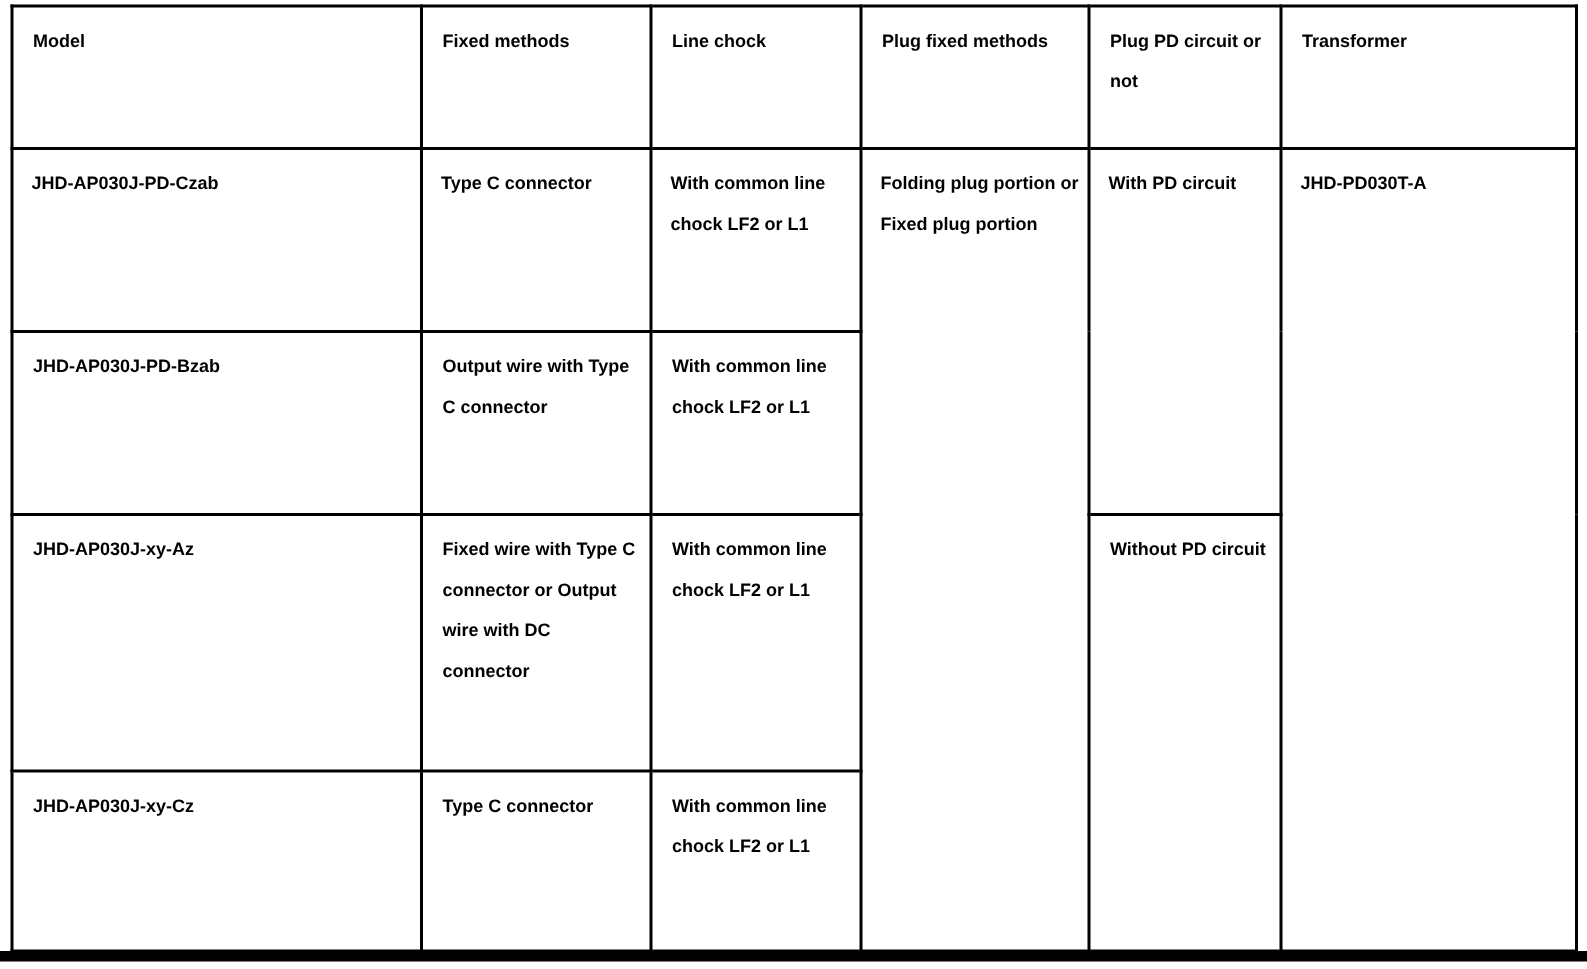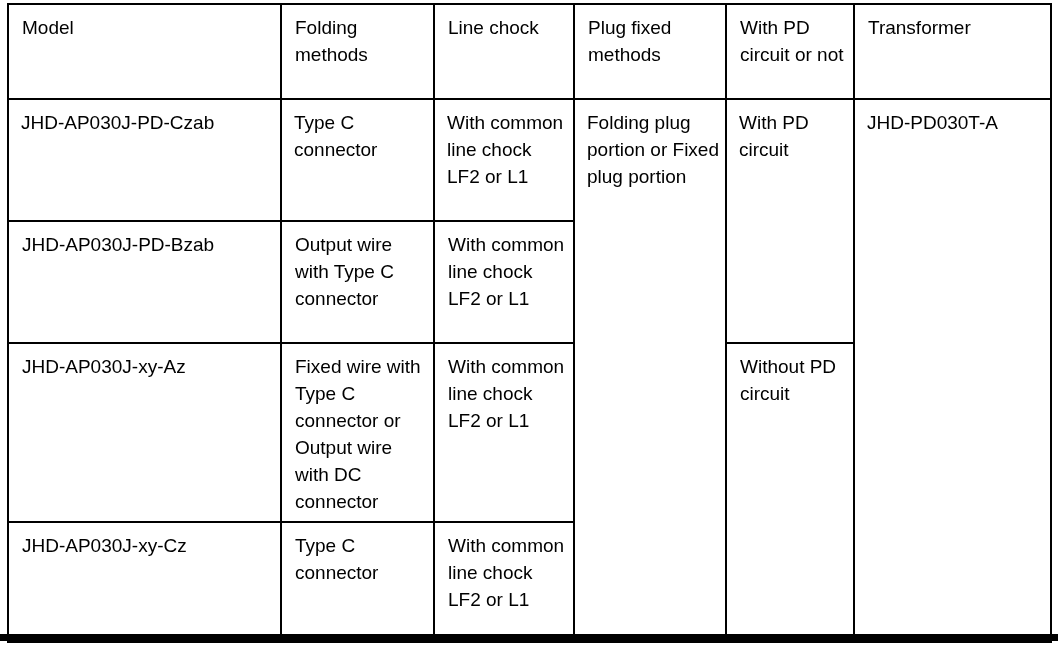--- a/index.html
+++ b/index.html
@@ -19,23 +19,23 @@
     top: 3px;
     width: 1043px;
     border-collapse: collapse;
     table-layout: fixed;
   }
   table.spec-table td, table.spec-table th {
     border: 2px solid #000000;
     vertical-align: top;
     text-align: left;
     padding: 9px 6px 6px 13px;
-    font-size: 19px;
+    font-size: 12px;
     line-height: 27px;
-    font-weight: 400;
+    font-weight: 700;
     word-wrap: break-word;
   }
   col.c-model       { width: 273px; }
   col.c-output      { width: 153px; }
   col.c-linechock   { width: 140px; }
   col.c-plugfixed   { width: 152px; }
   col.c-pd          { width: 128px; }
   col.c-transformer { width: 197px; }
   tr.r-header  td { height: 95px; }
   tr.r-1 td { height: 122px; padding-left: 12px; }
@@ -62,24 +62,24 @@
       <col class="c-output">
       <col class="c-linechock">
       <col class="c-plugfixed">
       <col class="c-pd">
       <col class="c-transformer">
     </colgroup>
 
     <tbody>
         <tr class="r-header">
       <td>Model</td>
-      <td>Folding methods</td>
+      <td>Fixed methods</td>
       <td>Line chock</td>
       <td>Plug fixed methods</td>
-      <td>With PD circuit or not</td>
+      <td>Plug PD circuit or not</td>
       <td>Transformer</td>
     </tr>
 
     <tr class="r-1">
       <td>JHD-AP030J-PD-Czab</td>
       <td>Type C connector</td>
       <td>With common line chock LF2 or L1</td>
       <td rowspan="4">Folding plug portion or Fixed plug portion</td>
       <td rowspan="2">With PD circuit</td>
       <td rowspan="4">JHD-PD030T-A</td>

